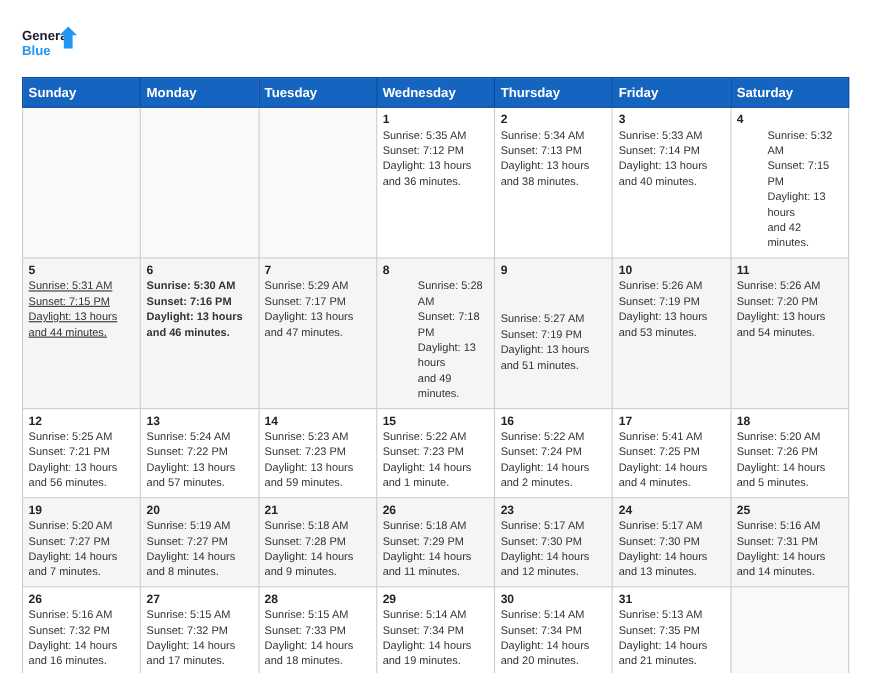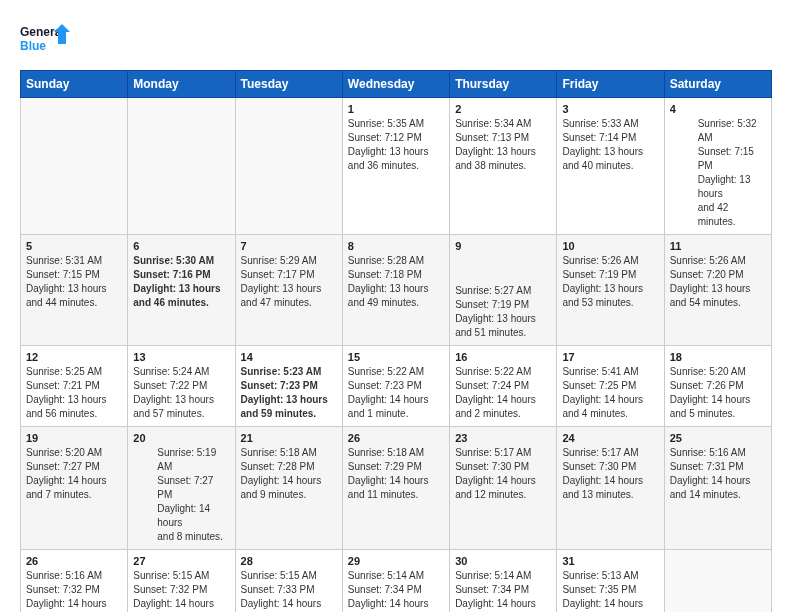--- a/index.html
+++ b/index.html
@@ -133,42 +133,42 @@
           <div class="day-number">4</div>
           <div class="day-info" style="white-space: pre-line; margin-left: 28px;">Sunrise: 5:32 AM
 Sunset: 7:15 PM
 Daylight: 13 hours
 and 42 minutes.</div>
         </td>
       </tr>
       <tr>
         <td>
           <div class="day-number">5</div>
-          <div class="day-info" style="white-space: pre-line;">Sunrise: 5:31 AM
+          <div class="day-info" style="white-space: pre-line; text-decoration: underline;">Sunrise: 5:31 AM
 Sunset: 7:15 PM
 Daylight: 13 hours
 and 44 minutes.</div>
         </td>
         <td>
           <div class="day-number">6</div>
           <div class="day-info" style="white-space: pre-line; font-weight: bold;">Sunrise: 5:30 AM
 Sunset: 7:16 PM
 Daylight: 13 hours
 and 46 minutes.</div>
         </td>
         <td>
           <div class="day-number">7</div>
           <div class="day-info" style="white-space: pre-line;">Sunrise: 5:29 AM
 Sunset: 7:17 PM
 Daylight: 13 hours
 and 47 minutes.</div>
         </td>
         <td>
           <div class="day-number">8</div>
-          <div class="day-info" style="white-space: pre-line;">Sunrise: 5:28 AM
+          <div class="day-info" style="white-space: pre-line; margin-left: 32px;">Sunrise: 5:28 AM
 Sunset: 7:18 PM
 Daylight: 13 hours
 and 49 minutes.</div>
         </td>
         <td>
           <div class="day-number">9</div>
           <div class="day-info" style="white-space: pre-line; margin-top: 32px;">Sunrise: 5:27 AM
 Sunset: 7:19 PM
 Daylight: 13 hours
 and 51 minutes.</div>
@@ -198,21 +198,21 @@
         </td>
         <td>
           <div class="day-number">13</div>
           <div class="day-info" style="white-space: pre-line;">Sunrise: 5:24 AM
 Sunset: 7:22 PM
 Daylight: 13 hours
 and 57 minutes.</div>
         </td>
         <td>
           <div class="day-number">14</div>
-          <div class="day-info" style="white-space: pre-line; font-weight: bold;">Sunrise: 5:23 AM
+          <div class="day-info" style="white-space: pre-line;">Sunrise: 5:23 AM
 Sunset: 7:23 PM
 Daylight: 13 hours
 and 59 minutes.</div>
         </td>
         <td>
           <div class="day-number">15</div>
           <div class="day-info" style="white-space: pre-line;">Sunrise: 5:22 AM
 Sunset: 7:23 PM
 Daylight: 14 hours
 and 1 minute.</div>
@@ -242,21 +242,21 @@
       <tr>
         <td>
           <div class="day-number">19</div>
           <div class="day-info" style="white-space: pre-line;">Sunrise: 5:20 AM
 Sunset: 7:27 PM
 Daylight: 14 hours
 and 7 minutes.</div>
         </td>
         <td>
           <div class="day-number">20</div>
-          <div class="day-info" style="white-space: pre-line; margin-left: 24px;">Sunrise: 5:19 AM
+          <div class="day-info" style="white-space: pre-line;">Sunrise: 5:19 AM
 Sunset: 7:27 PM
 Daylight: 14 hours
 and 8 minutes.</div>
         </td>
         <td>
           <div class="day-number">21</div>
           <div class="day-info" style="white-space: pre-line;">Sunrise: 5:18 AM
 Sunset: 7:28 PM
 Daylight: 14 hours
 and 9 minutes.</div>

